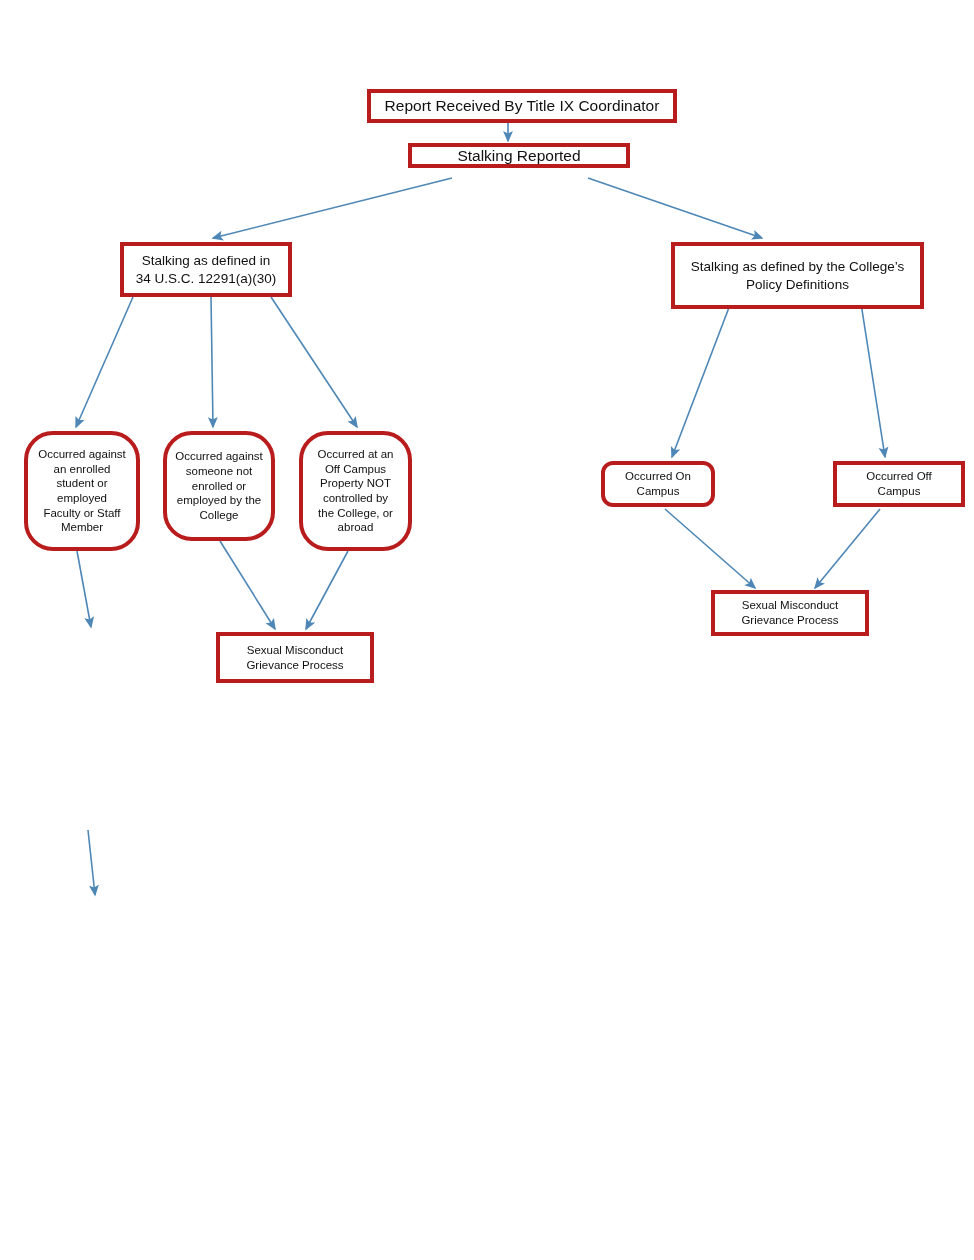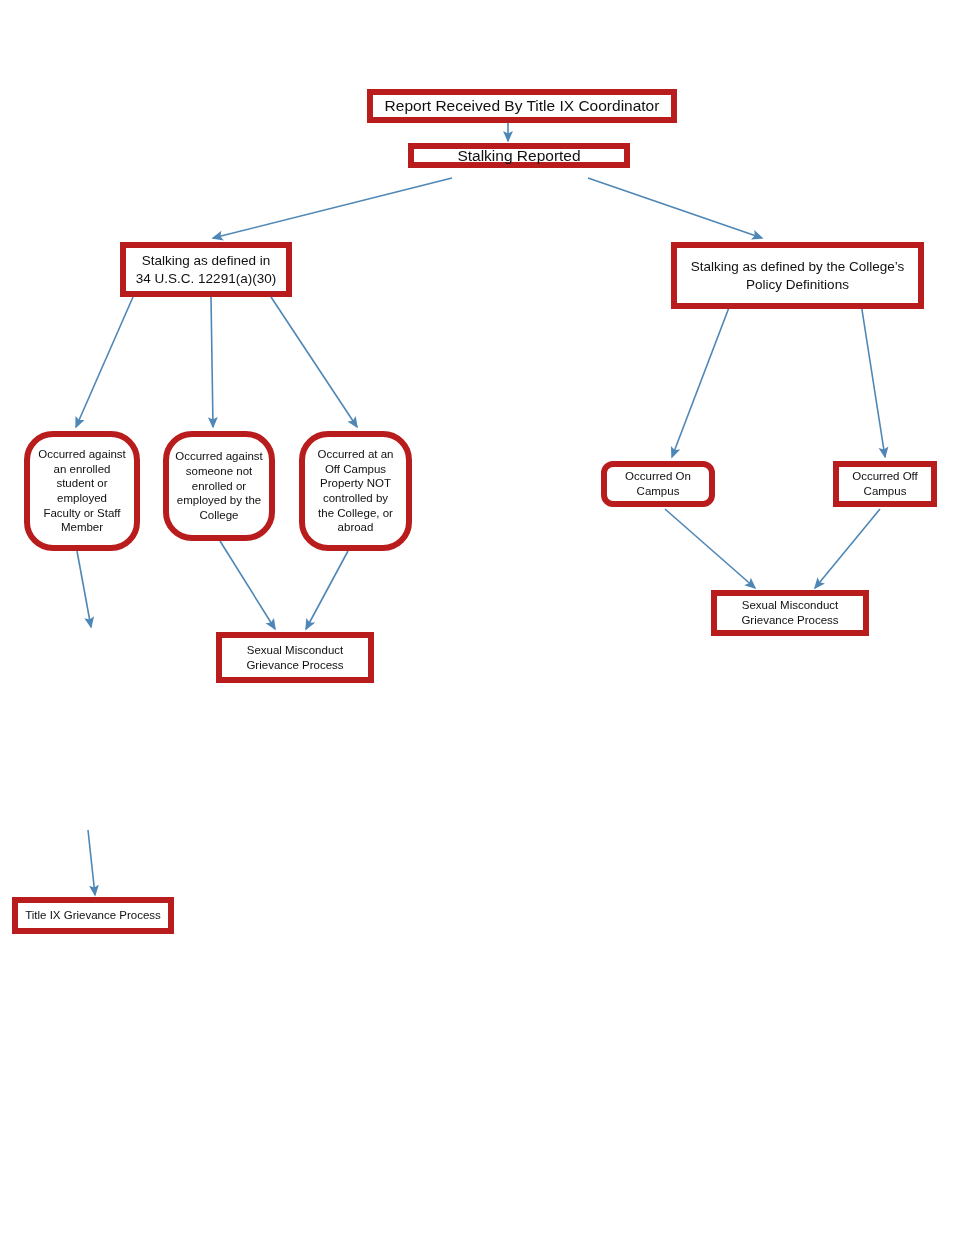--- a/index.html
+++ b/index.html
@@ -17,21 +17,21 @@
   #flow-root {
     position: absolute;
     left: 0;
     top: 0;
     width: 974px;
     height: 1260px;
   }
   .node {
     position: absolute;
     box-sizing: border-box;
-    border: 6px solid #b91c1c;
+    border: 4px solid #b91c1c;
     background: #ffffff;
     display: flex;
     align-items: center;
     justify-content: center;
     text-align: center;
     color: #101010;
     line-height: 1.28;
     padding: 2px 4px;
   }
   .node-label {
@@ -126,30 +126,27 @@
 the College, or
 abroad</span>
   </div>
 
 
   <div class="node n-term" style="left:216px; top:632px; width:158px; height:51px;">
     <span class="node-label">Sexual Misconduct
 Grievance Process</span>
   </div>
 
-  <div class="node n-term" style="left:12px; top:897px; width:162px; height:37px;">
-    <span class="node-label">Title IX Grievance Process</span>
-  </div>
 
   <div class="node n-term" style="left:601px; top:461px; width:114px; height:46px;border-radius:12px;">
     <span class="node-label">Occurred On
 Campus</span>
   </div>
 
-  <div class="node n-term" style="left:833px; top:461px; width:104px; height:46px;">
+  <div class="node n-term" style="left:833px; top:461px; width:132px; height:46px;">
     <span class="node-label">Occurred Off
 Campus</span>
   </div>
 
   <div class="node n-term" style="left:711px; top:590px; width:158px; height:46px;">
     <span class="node-label">Sexual Misconduct
 Grievance Process</span>
   </div>
 
 </div>

